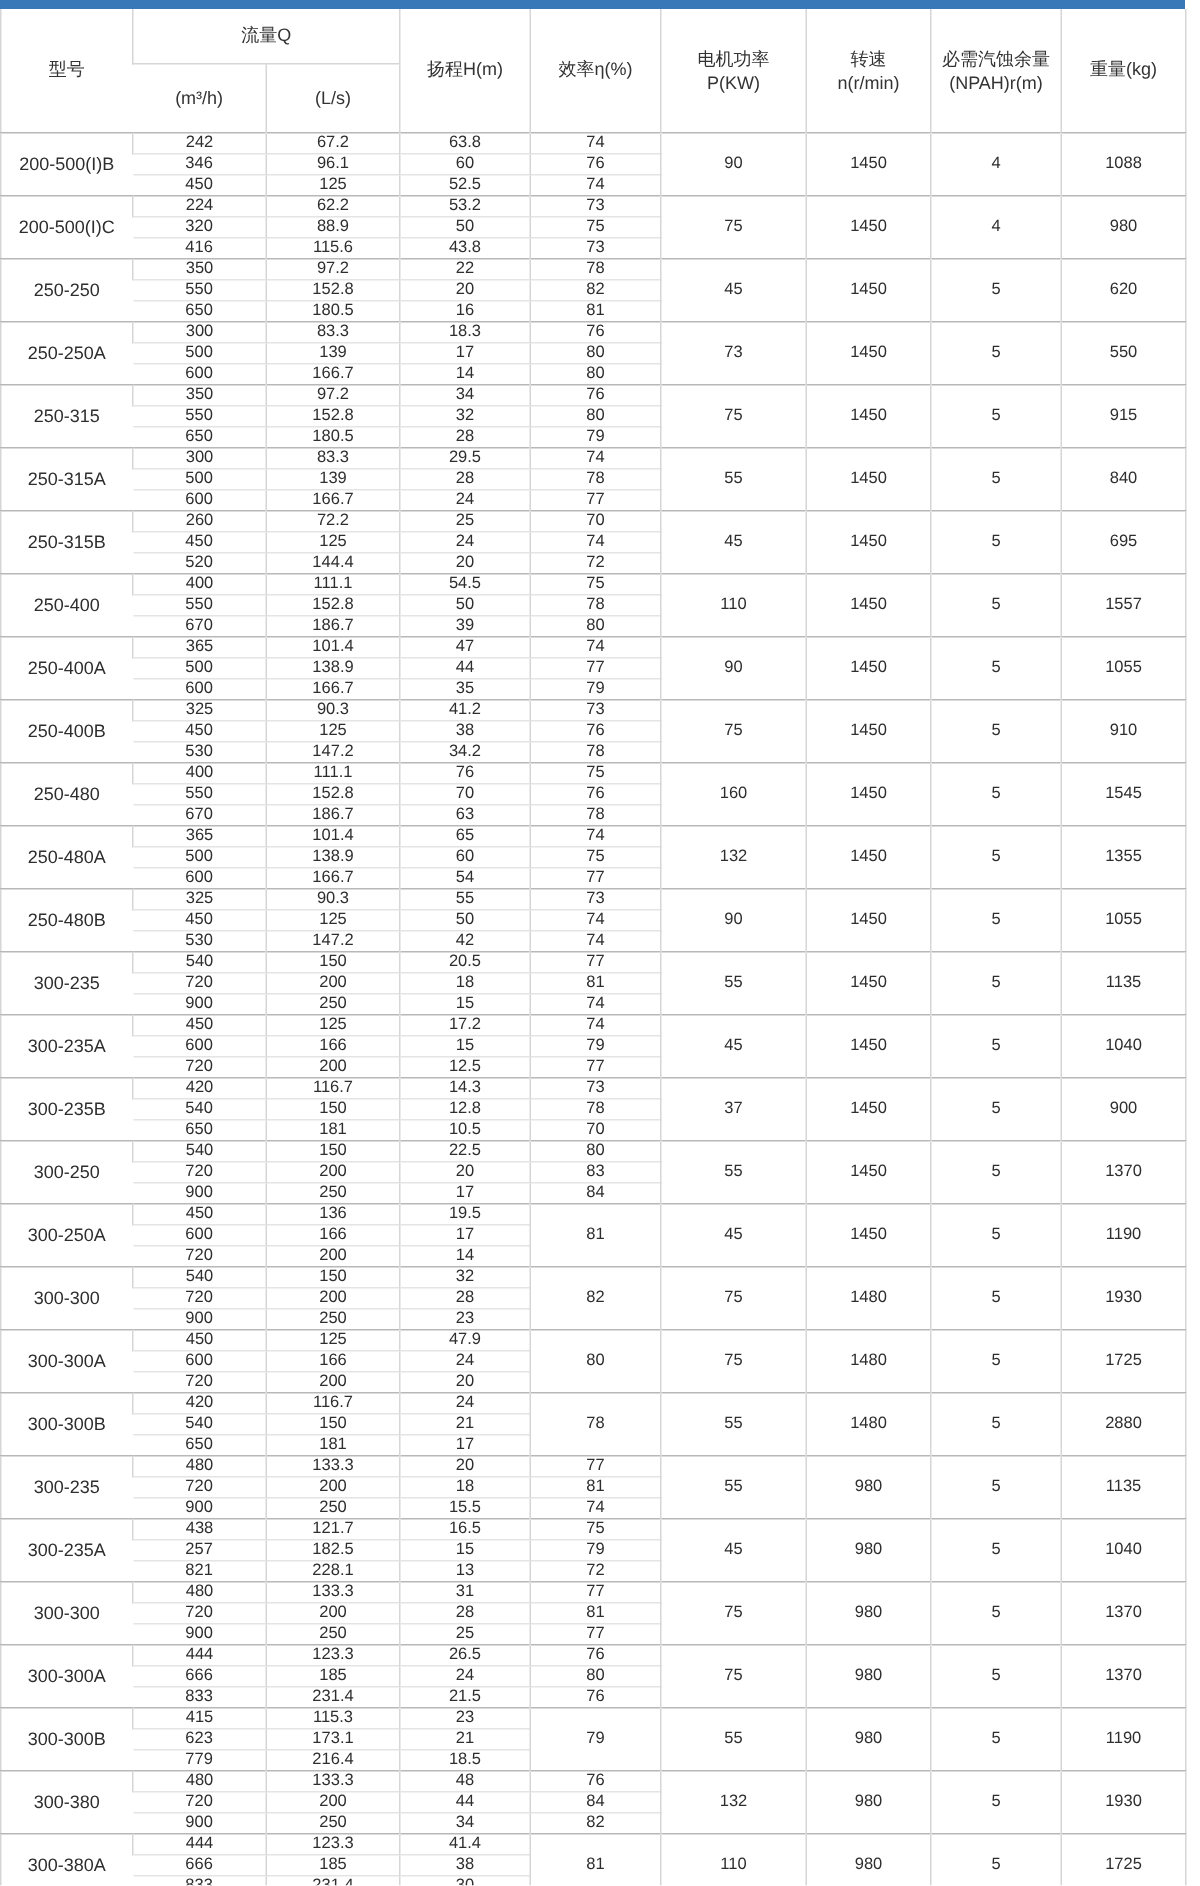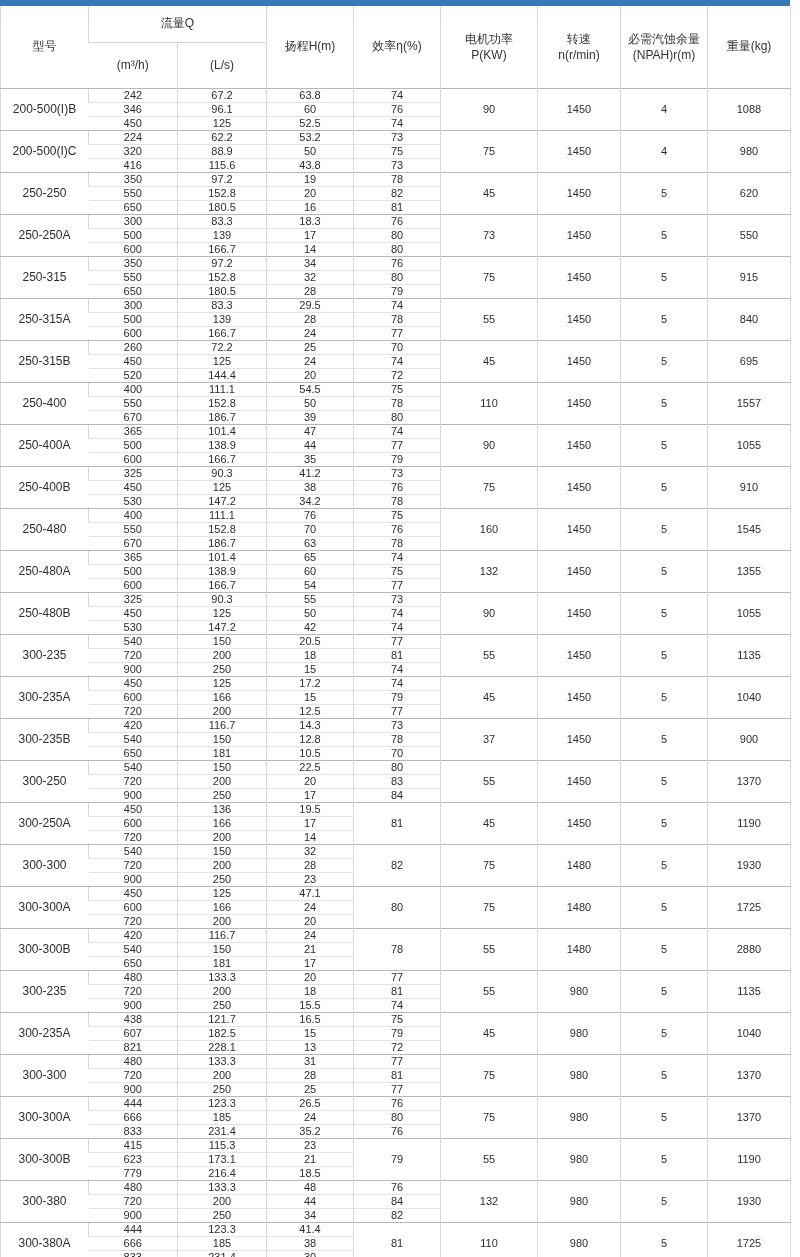--- a/index.html
+++ b/index.html
@@ -150,21 +150,21 @@
         <tr class="subrow">
           <td>416</td>
           <td>115.6</td>
           <td>43.8</td>
           <td>73</td>
         </tr>
         <tr class="group-start">
           <td rowspan="3" class="model-cell">250-250</td>
           <td>350</td>
           <td>97.2</td>
-          <td>19</td>
+          <td>22</td>
           <td>78</td>
           <td rowspan="3">45</td>
           <td rowspan="3">1450</td>
           <td rowspan="3">5</td>
           <td rowspan="3">620</td>
         </tr>
         <tr class="subrow">
           <td>550</td>
           <td>152.8</td>
           <td>20</td>
@@ -537,21 +537,21 @@
         </tr>
         <tr class="subrow">
           <td>900</td>
           <td>250</td>
           <td>23</td>
         </tr>
         <tr class="group-start">
           <td rowspan="3" class="model-cell">300-300A</td>
           <td>450</td>
           <td>125</td>
-          <td>47.1</td>
+          <td>47.9</td>
           <td rowspan="3">80</td>
           <td rowspan="3">75</td>
           <td rowspan="3">1480</td>
           <td rowspan="3">5</td>
           <td rowspan="3">1725</td>
         </tr>
         <tr class="subrow">
           <td>600</td>
           <td>166</td>
           <td>24</td>
@@ -610,21 +610,21 @@
           <td>438</td>
           <td>121.7</td>
           <td>16.5</td>
           <td>75</td>
           <td rowspan="3">45</td>
           <td rowspan="3">980</td>
           <td rowspan="3">5</td>
           <td rowspan="3">1040</td>
         </tr>
         <tr class="subrow">
-          <td>607</td>
+          <td>257</td>
           <td>182.5</td>
           <td>15</td>
           <td>79</td>
         </tr>
         <tr class="subrow">
           <td>821</td>
           <td>228.1</td>
           <td>13</td>
           <td>72</td>
         </tr>
@@ -664,21 +664,21 @@
         </tr>
         <tr class="subrow">
           <td>666</td>
           <td>185</td>
           <td>24</td>
           <td>80</td>
         </tr>
         <tr class="subrow">
           <td>833</td>
           <td>231.4</td>
-          <td>35.2</td>
+          <td>21.5</td>
           <td>76</td>
         </tr>
         <tr class="group-start">
           <td rowspan="3" class="model-cell">300-300B</td>
           <td>415</td>
           <td>115.3</td>
           <td>23</td>
           <td rowspan="3">79</td>
           <td rowspan="3">55</td>
           <td rowspan="3">980</td>

